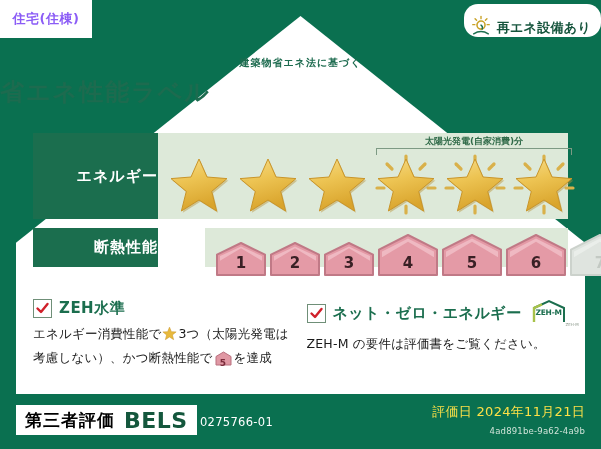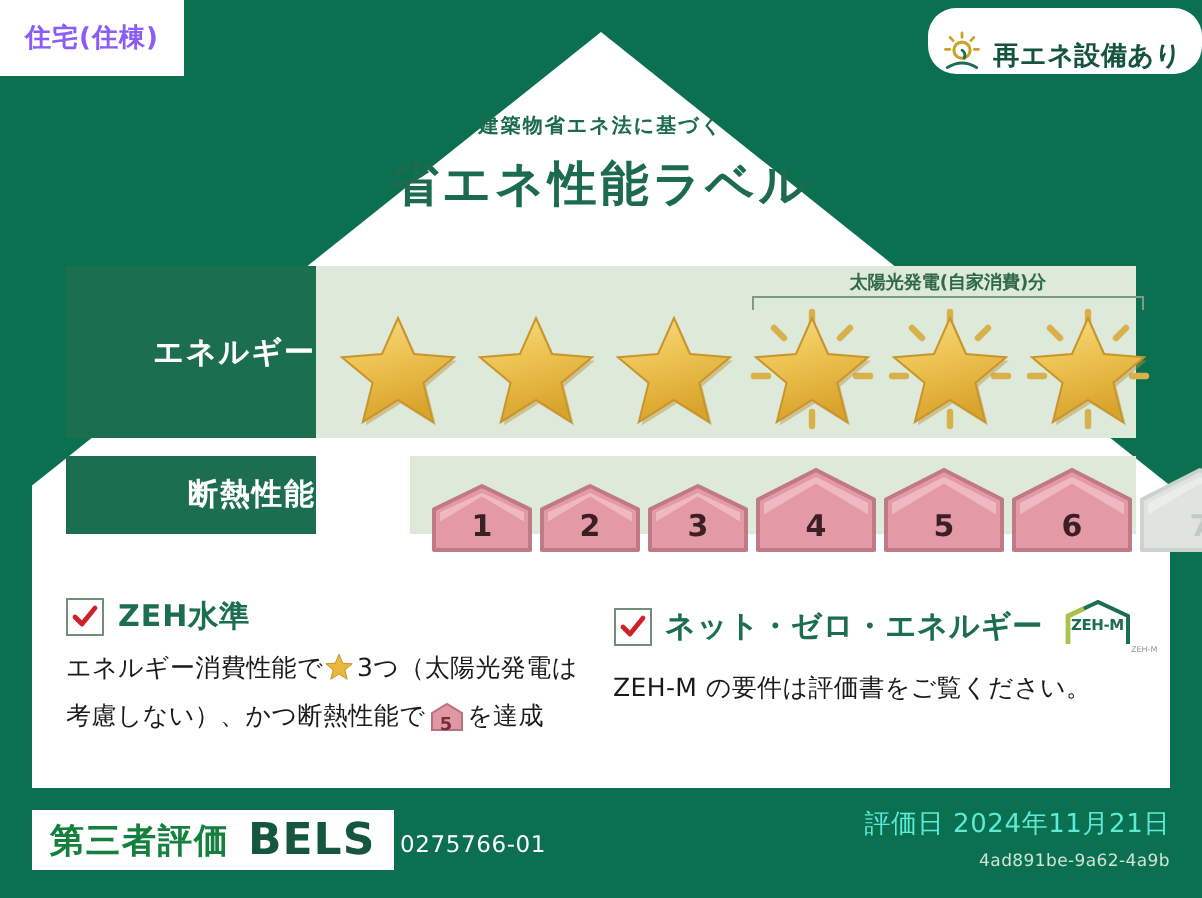--- a/index.html
+++ b/index.html
@@ -33,21 +33,21 @@
   }
   .tag-renew .txt{font-size:13px;font-weight:bold;color:#15543c;letter-spacing:.3px;}
   .sun-ico{width:22px;height:22px;display:block;}
 
   
   .title-sub{
     position:absolute;left:0;right:0;top:56px;text-align:center;
     font-size:10px;font-weight:bold;color:#1d6b4f;letter-spacing:1px;
   }
   .title-main{
-    position:absolute;left:0;right:0;top:76px;text-align:center;
+    position:absolute;left:0;right:0;top:76px;text-align:left;
     font-size:24px;font-weight:bold;color:#1d6b4f;letter-spacing:2px;
   }
 
   
   .row{position:absolute;left:33px;width:535px;display:flex;}
   .row-energy{top:133px;height:86px;}
   .row-insul{top:228px;height:39px;gap:47px;}
   .row-lab{
     width:125px;flex:0 0 125px;background:#1b6e4e;color:#fff;
     display:flex;flex-direction:column;align-items:flex-end;justify-content:center;
@@ -106,28 +106,28 @@
     position:absolute;left:0;right:0;top:9px;text-align:center;
     font-size:7.5px;font-weight:bold;color:#1b6e4e;letter-spacing:-.2px;
   }
   .zehm-sub{font-size:4px;color:#8c9a8c;position:absolute;right:-12px;bottom:1px;}
 
   
   .bels-plate{
     position:absolute;left:16px;bottom:14px;height:30px;background:#ffffff;
     display:flex;align-items:center;padding:0 9px;gap:9px;
   }
-  .bels-jp{font-size:17px;font-weight:bold;color:#15803d;letter-spacing:1px;}
+  .bels-jp{font-size:17px;font-weight:bold;color:#000000;letter-spacing:1px;}
   .bels-en{font-size:22px;font-weight:bold;color:#14573d;letter-spacing:.5px;}
   .bels-no{
     position:absolute;left:200px;bottom:20px;
     font-size:11.5px;color:#ffffff;letter-spacing:.3px;
   }
   .eval{position:absolute;right:16px;bottom:28px;text-align:center;
-    font-size:13px;color:#5eead4;letter-spacing:.3px;white-space:nowrap;}
+    font-size:13px;color:#fde047;letter-spacing:.3px;white-space:nowrap;}
   .hash{position:absolute;right:16px;bottom:13px;text-align:right;
     font-size:8.5px;color:#cfe3d8;letter-spacing:.2px;white-space:nowrap;}
 </style>
 </head>
 <body>
 
 <div id="label-root">
 
   <div class="roof-card"></div>
 

